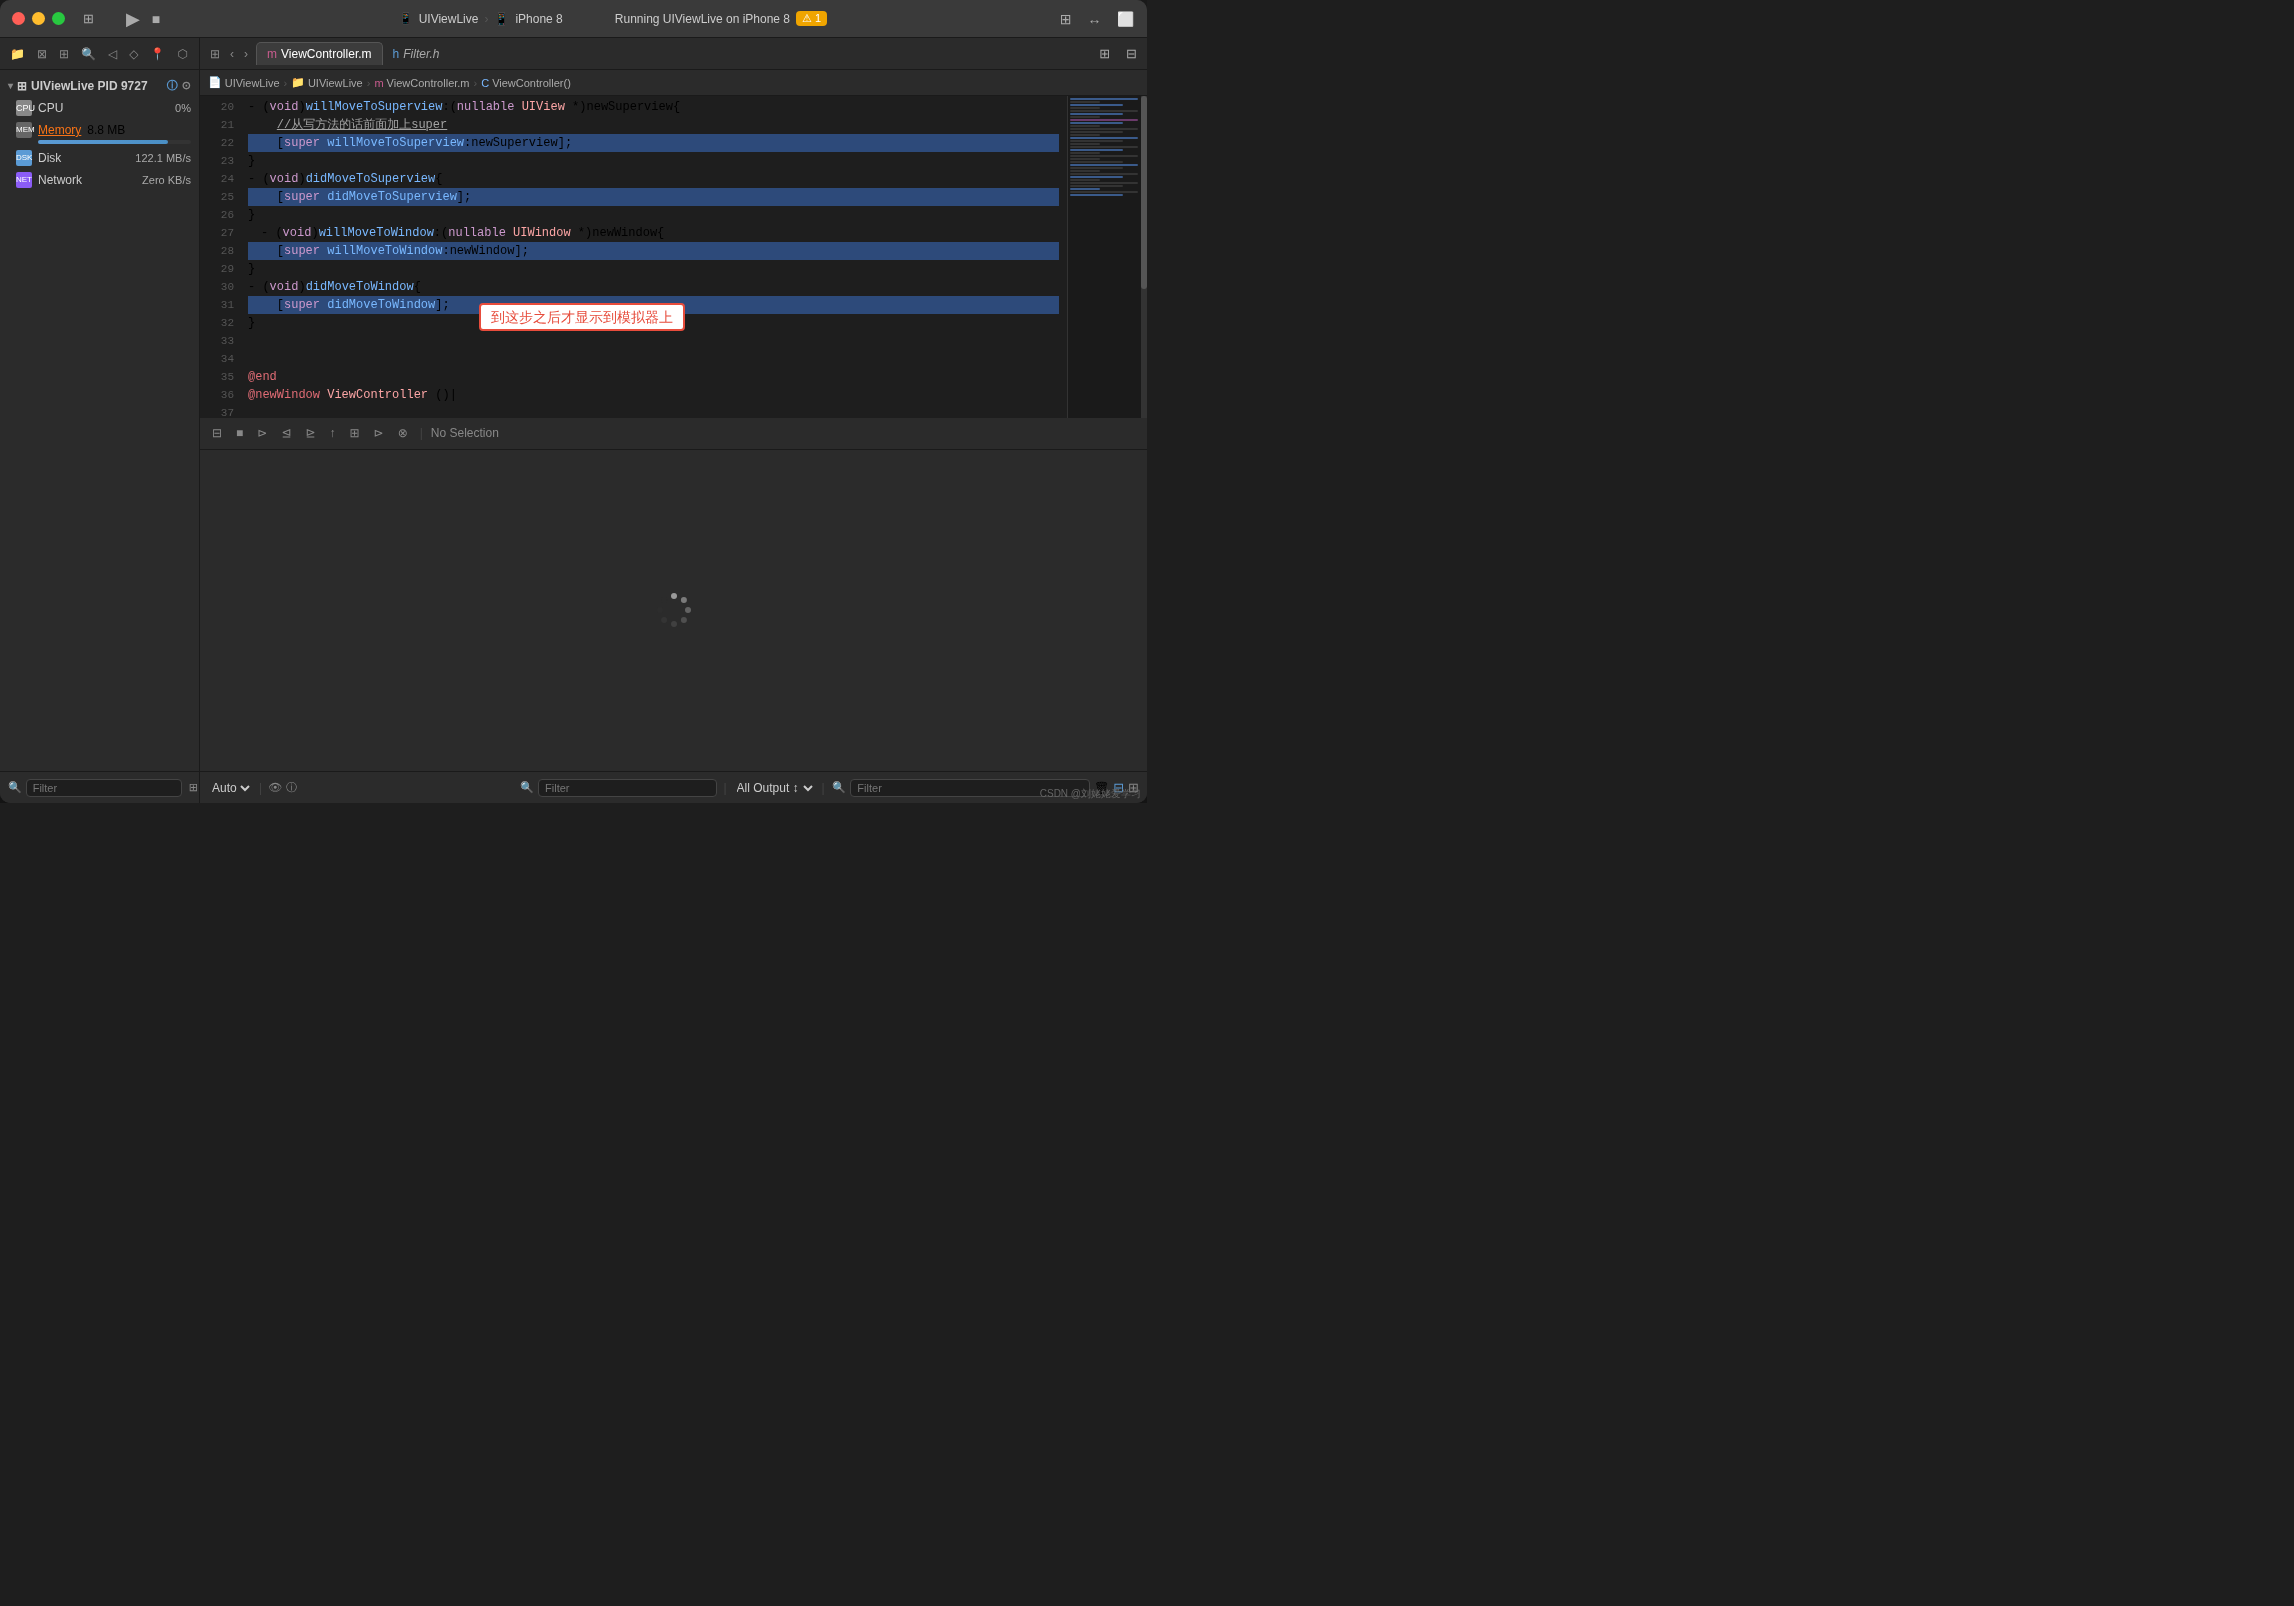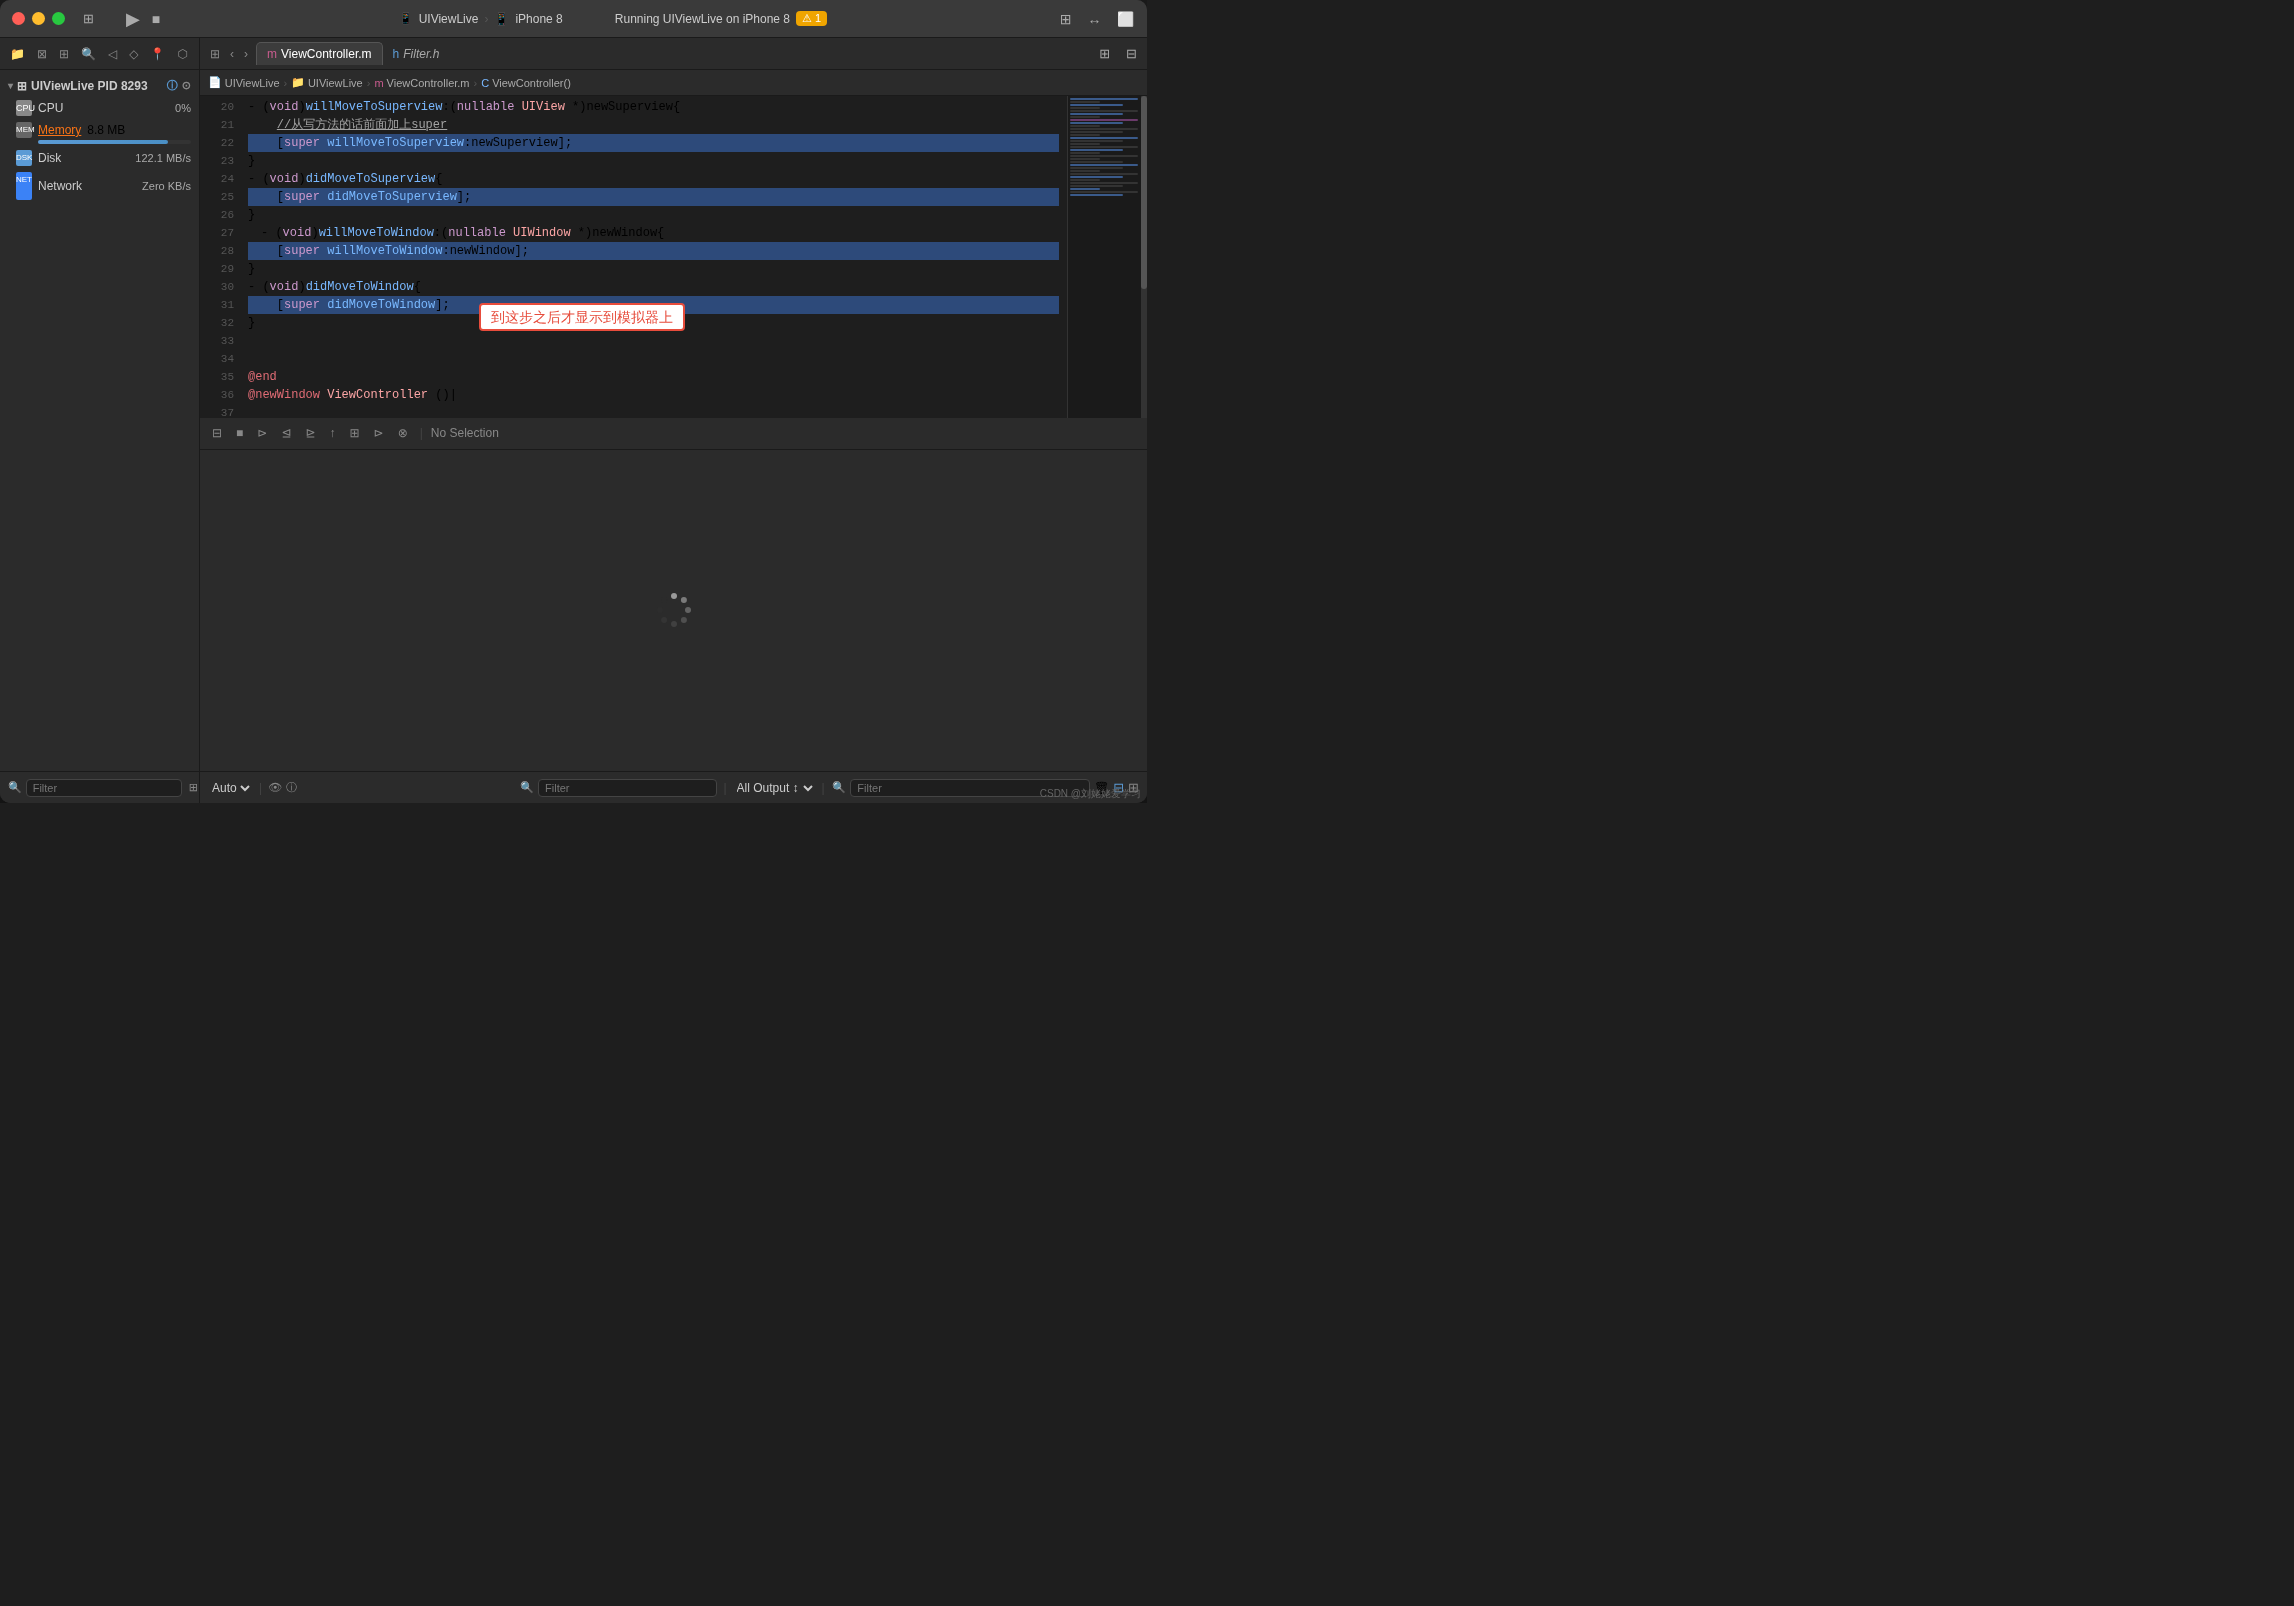--- a/index.html
+++ b/index.html
@@ -408,21 +408,21 @@
         <span class="sidebar-icon">◇</span>
         <span class="sidebar-icon">📍</span>
         <span class="sidebar-icon">⬡</span>
         <span class="sidebar-icon">◈</span>
       </div>
 
       <div class="sidebar-content">
         <div class="sidebar-header">
           <span class="chevron">▾</span>
           <span>⊞</span>
-          <span>UIViewLive PID 8293</span>
+          <span>UIViewLive PID 9727</span>
           <span style="margin-left:auto; color:#5b9bd5; font-size:11px;">ⓘ</span>
           <span style="color:#888; font-size:11px;">⊙</span>
         </div>
 
         <div class="sidebar-item">
           <span style="width:16px;height:16px;background:#888;border-radius:2px;display:inline-block;font-size:9px;color:white;text-align:center;line-height:16px;">CPU</span>
           <span>CPU</span>
           <span class="item-value">0%</span>
         </div>
 
@@ -439,21 +439,21 @@
           </div>
         </div>
 
         <div class="sidebar-item">
           <span style="width:16px;height:16px;background:#5b9bd5;border-radius:2px;display:inline-block;font-size:8px;color:white;text-align:center;line-height:16px;">DSK</span>
           <span style="color:#ccc;font-size:12px;">Disk</span>
           <span class="item-value">122.1 MB/s</span>
         </div>
 
         <div class="sidebar-item">
-          <span style="width:16px;height:28px;background:#3b82f6;border-radius:2px;display:inline-block;font-size:8px;color:white;text-align:center;line-height:16px;">NET</span>
+          <span style="width:16px;height:16px;background:#8b5cf6;border-radius:2px;display:inline-block;font-size:8px;color:white;text-align:center;line-height:16px;">NET</span>
           <span style="color:#ccc;font-size:12px;">Network</span>
           <span class="item-value">Zero KB/s</span>
         </div>
       </div>
 
       <div class="sidebar-footer">
         <span style="color:#888;font-size:11px;">🔍</span>
         <input class="filter-input" type="text" placeholder="Filter" style="">
         <div class="filter-btns">
           <span class="filter-btn">⊞</span>

